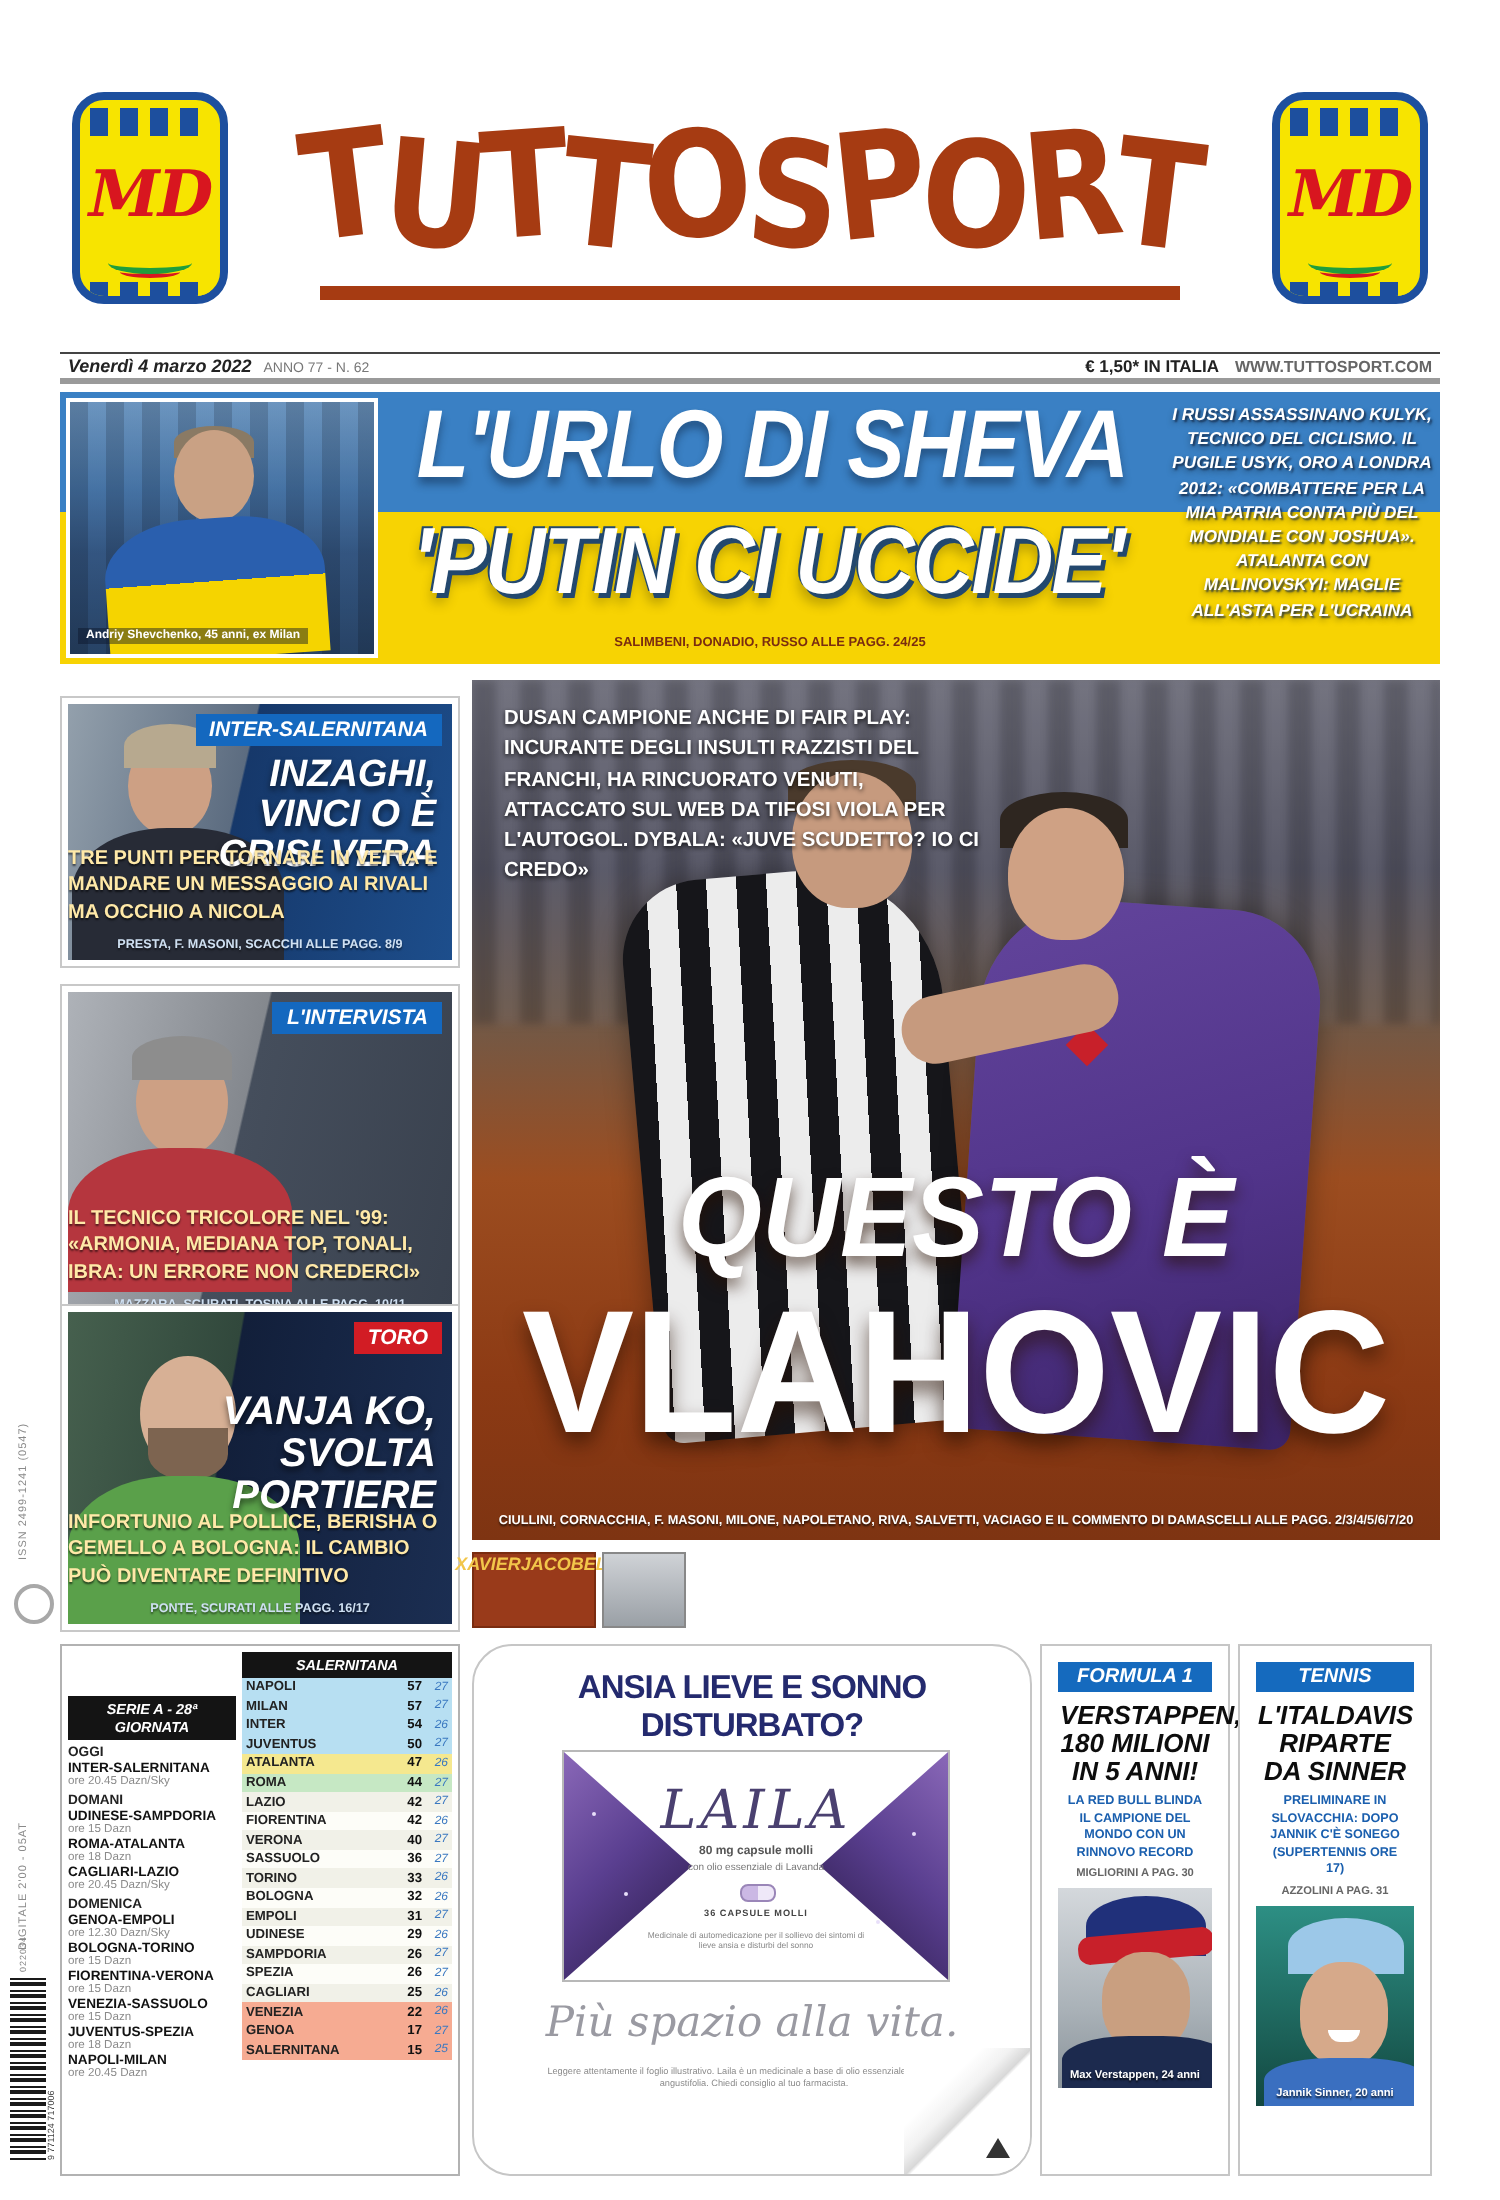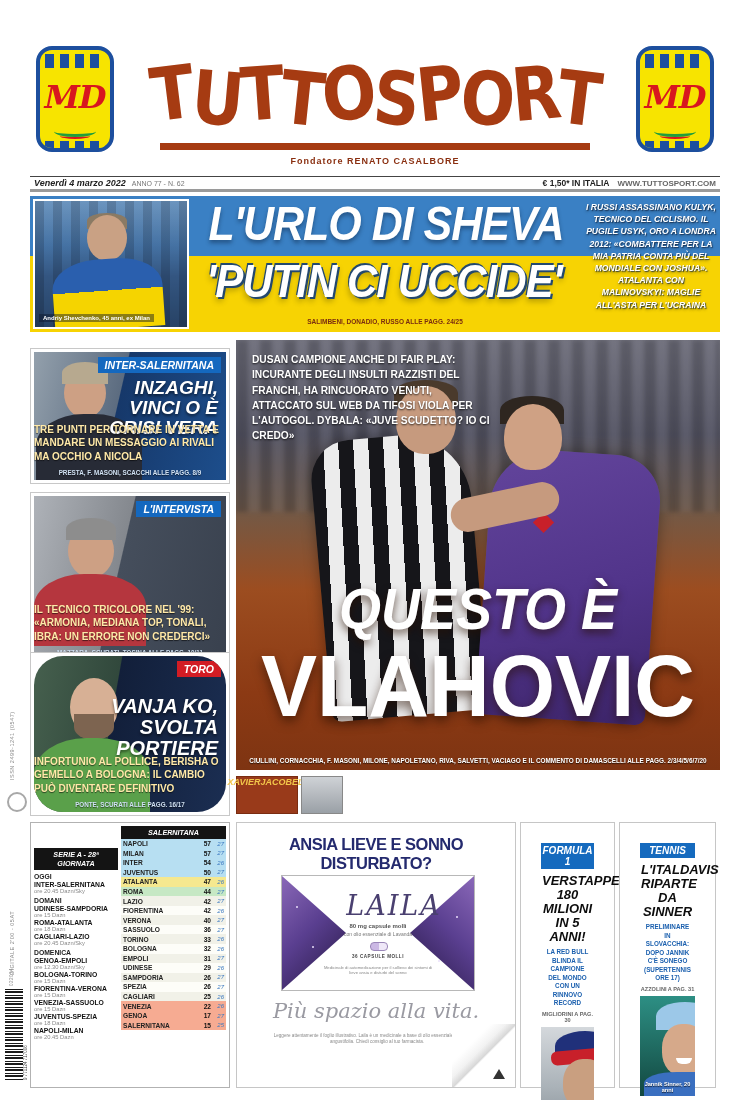--- a/index.html
+++ b/index.html
@@ -110,44 +110,44 @@
   .sch-match{font-size:6.8px;font-weight:bold;color:#111;margin-top:1px;}
   .sch-time{font-size:5.8px;color:#8a8a8a;}
   .st-row{display:flex;align-items:center;height:9.55px;font-size:6.6px;padding:0 2px;}
   .st-row .team{flex:1;font-weight:bold;color:#222;overflow:hidden;white-space:nowrap;}
   .st-row .pts{width:16px;text-align:right;font-weight:bold;color:#111;}
   .st-row .g{width:13px;text-align:right;color:#3a78c0;font-style:italic;font-size:6px;}
   .z-ucl{background:#b7dff2;} .z-uel{background:#f5e88f;} .z-conf{background:#c6e8c4;}
   .z-rel{background:#f6ab92;} .z-a{background:#f1f1e8;} .z-b{background:#fdfdf8;}
 
   
-  .ad{left:236px;top:822px;width:280px;height:266px;background:#fff;border:1px solid #c6c6c6;border-radius:0;box-sizing:border-box;overflow:hidden;}
+  .ad{left:236px;top:822px;width:280px;height:266px;background:#fff;border:1px solid #c6c6c6;border-radius:20px;box-sizing:border-box;overflow:hidden;}
   .ad-h{margin-top:12px;text-align:center;font-size:16.5px;font-weight:900;color:#242a6e;letter-spacing:-.5px;}
   .ad-try{text-align:center;font-size:10px;color:#666;margin-top:4px;}
   .ad-box{position:absolute;left:44px;top:52px;width:192px;height:114px;border:1px solid #b8b8b8;background:#fff;overflow:hidden;}
   .ad-tri{position:absolute;top:0;width:64px;height:100%;background:linear-gradient(135deg,#8a68b8 0%,#5a3f90 45%,#241640 100%);}
   .ad-tri.l{left:0;clip-path:polygon(0 0,100% 50%,0 100%);}
   .ad-tri.r{right:0;clip-path:polygon(100% 0,0 50%,100% 100%);background:linear-gradient(225deg,#8a68b8 0%,#5a3f90 45%,#241640 100%);}
   .ad-star{position:absolute;width:2px;height:2px;border-radius:50%;background:#e8dffa;}
-  .ad-brand{position:absolute;left:16px;top:14px;width:100%;text-align:center;font-family:"DejaVu Serif",serif;font-style:italic;
+  .ad-brand{position:absolute;left:0;top:14px;width:100%;text-align:center;font-family:"DejaVu Serif",serif;font-style:italic;
      font-size:27px;color:#4a4070;letter-spacing:2px;}
   .ad-sub{position:absolute;left:0;top:47px;width:100%;text-align:center;font-size:6px;font-weight:bold;color:#555;}
   .ad-sub2{position:absolute;left:0;top:55px;width:100%;text-align:center;font-size:5px;color:#777;}
   .ad-capsule{position:absolute;left:88px;top:66px;width:16px;height:7px;border-radius:4px;background:linear-gradient(90deg,#cbb8e4 0 50%,#efe8f8 50% 100%);border:1px solid #9a86b8;}
   .ad-caps-n{position:absolute;left:0;top:78px;width:100%;text-align:center;font-size:4.6px;font-weight:bold;color:#444;letter-spacing:.5px;}
   .ad-note{position:absolute;left:40px;top:89px;width:112px;text-align:center;font-size:4.2px;line-height:1.3;color:#888;}
   .ad-script{position:absolute;left:0;top:176px;width:100%;text-align:center;font-family:"DejaVu Serif",serif;font-style:italic;
      font-size:21px;color:#9a9aa2;}
   .ad-legal{position:absolute;left:28px;top:210px;width:224px;text-align:center;font-size:4.6px;line-height:1.4;color:#8a8a8a;}
   .ad-fold{position:absolute;right:-1px;bottom:-1px;width:64px;height:64px;
      background:linear-gradient(315deg,#ffffff 0 48%,#d8d8d8 50%,#f2f2f2 58%,#ffffff 70%);}
   .ad-logo{position:absolute;right:10px;bottom:8px;width:0;height:0;border-left:6px solid transparent;border-right:6px solid transparent;border-bottom:10px solid #333;}
 
   
-  .mini{top:822px;height:266px;border:1px solid #c6c6c6;box-sizing:border-box;background:#fff;padding:20px;}
+  .mini{top:822px;height:266px;border:1px solid #c6c6c6;box-sizing:border-box;background:#fff;padding:8px;}
   .mini-badge{background:#156abe;color:#fff;text-align:center;font-size:10px;font-weight:900;font-style:italic;padding:2px 0;}
   .mini-h{text-align:center;font-size:13px;line-height:1.08;font-weight:900;font-style:italic;color:#0d0d0d;margin:5px 1px 0 1px;}
   .mini-sub{text-align:center;font-size:6.3px;line-height:1.35;font-weight:800;color:#1a5fae;margin:4px 3px 0 3px;text-transform:uppercase;}
   .mini-by{text-align:center;font-size:5.6px;font-weight:bold;color:#666;margin-top:3px;}
   .mini-photo{position:relative;margin-top:4px;height:100px;overflow:hidden;}
   .mini-cap{position:absolute;left:0;bottom:3px;width:100%;text-align:center;font-size:5.6px;color:#fff;font-weight:bold;text-shadow:0 1px 1px rgba(0,0,0,.8);}
   .f1photo{background:linear-gradient(180deg,#d4d8dc 0%,#aab2b8 60%,#8a939a 100%);}
   .f1-capTop{position:absolute;left:14px;top:4px;width:60px;height:30px;border-radius:50% 50% 0 0;background:#20307a;}
   .f1-capRed{position:absolute;left:10px;top:22px;width:68px;height:14px;border-radius:6px;background:#c8202a;transform:rotate(-5deg);}
   .f1-face{position:absolute;left:22px;top:32px;width:44px;height:50px;border-radius:45%;background:#c99f80;}
@@ -190,21 +190,20 @@
       <span style="transform: rotate(-4deg) translateY(-2px) scaleY(1.15);">T</span>
       <span style="transform: rotate(6deg) translateY(3px) scaleY(1.15);">T</span>
       <span style="transform: rotate(-5deg) translateY(-2px) scaleY(1.15);">O</span>
       <span style="transform: rotate(5deg) translateY(3px) scaleY(1.15);">S</span>
       <span style="transform: rotate(-6deg) translateY(-2px) scaleY(1.15);">P</span>
       <span style="transform: rotate(4deg) translateY(3px) scaleY(1.15);">O</span>
       <span style="transform: rotate(-5deg) translateY(-2px) scaleY(1.15);">R</span>
       <span style="transform: rotate(7deg) translateY(3px) scaleY(1.15);">T</span>
     </div>
   <div class="abs mast-underline"></div>
-  <div class="abs founder">Fondatore RENATO CASALBORE</div>
 
   <div class="abs dateline">
     <span class="dl-left"><span>Venerdì 4 marzo 2022</span><span class="dl-issue">ANNO 77 - N. 62</span></span>
     <span class="dl-right"><span>€ 1,50* IN ITALIA</span><span class="dl-site">WWW.TUTTOSPORT.COM</span></span>
   </div>
 
   <div class="abs banner">
     <div class="abs blue"></div>
     <div class="abs yellow"></div>
     <div class="abs bphoto">
@@ -239,21 +238,21 @@
       <div class="fig-head" style="left:34px;top:28px;width:46px;height:54px;"></div>
       <div class="fig-head" style="left:32px;top:22px;width:50px;height:22px;background:#8d8d8d;border-radius:50% 50% 0 0;"></div>
       <div class="fig-body" style="left:0px;top:78px;width:112px;height:72px;background:#b5363e;"></div>
       <div class="badge">L'INTERVISTA</div>
       <div class="c-sub">IL TECNICO TRICOLORE NEL '99: «ARMONIA, MEDIANA TOP, TONALI, IBRA: UN ERRORE NON CREDERCI»</div>
       <div class="c-by">MAZZARA, SCURATI, TOSINA ALLE PAGG. 10/11</div>
     </div>
   </div>
 
   <div class="abs card" style="top:652px;height:164px;">
-    <div class="card-in" style="background:linear-gradient(100deg,#46604e 0%,#31483c 40%,#121f3a 40.5%,#1b2e52 100%);border-radius:29px;">
+    <div class="card-in" style="background:linear-gradient(100deg,#46604e 0%,#31483c 40%,#121f3a 40.5%,#1b2e52 100%);">
       <div class="fig-head" style="left:36px;top:22px;width:48px;height:58px;background:#d7b095;"></div>
       <div class="fig-head" style="left:40px;top:58px;width:40px;height:26px;background:#7d6450;border-radius:0 0 50% 50%;"></div>
       <div class="fig-body" style="left:0px;top:82px;width:116px;height:80px;background:#5aa04a;"></div>
       <div class="badge red">TORO</div>
       <div class="c-head" style="top:40px;font-size:20px;">VANJA KO,
 SVOLTA
 PORTIERE</div>
       <div class="c-sub">INFORTUNIO AL POLLICE, BERISHA O GEMELLO A BOLOGNA: IL CAMBIO PUÒ DIVENTARE DEFINITIVO</div>
       <div class="c-by">PONTE, SCURATI ALLE PAGG. 16/17</div>
     </div>

